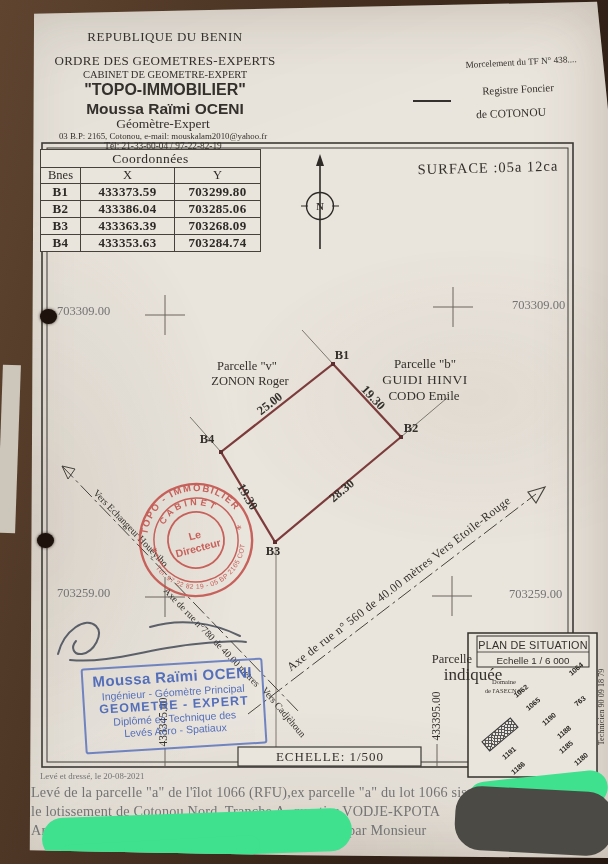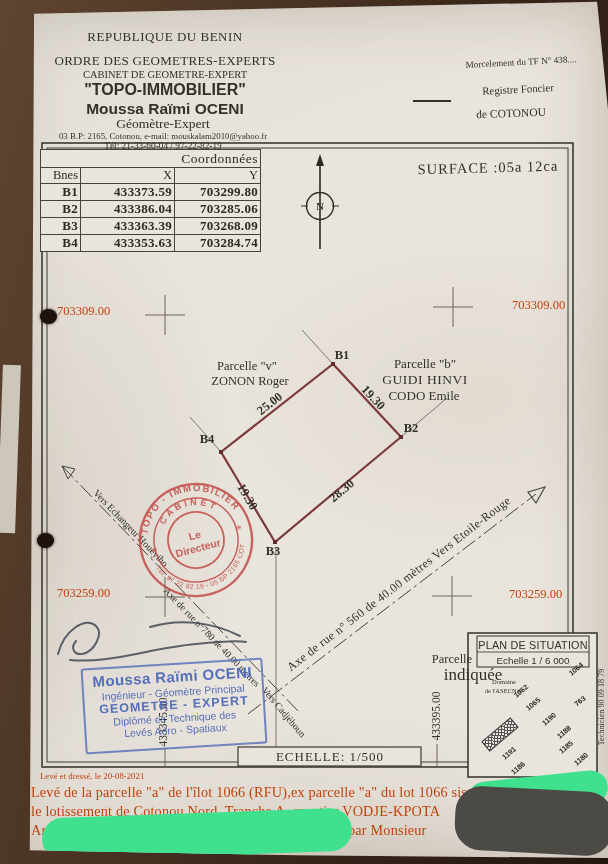--- a/index.html
+++ b/index.html
@@ -13,25 +13,25 @@
   .wrinkle{position:absolute;inset:0;pointer-events:none;opacity:.7;
     background:
       radial-gradient(420px 260px at 78% 46%, rgba(120,95,70,.10), transparent 60%),
       radial-gradient(300px 500px at 6% 60%, rgba(80,60,40,.14), transparent 70%),
       radial-gradient(500px 200px at 50% 98%, rgba(90,70,50,.12), transparent 70%),
       linear-gradient(160deg, rgba(0,0,0,.05), transparent 25%);}
   .side-sheet{position:absolute;left:0;top:365px;width:18px;height:168px;background:#cdc6bb;transform:rotate(2deg)}
   svg{position:absolute;left:0;top:0;overflow:visible}
   .lb{position:absolute;white-space:nowrap;transform:translate(-50%,-50%);
       font-family:"Liberation Serif",serif;color:#34302b;}
-  .ll{position:absolute;white-space:nowrap;font-family:"Liberation Serif",serif;color:#c2410c;}
+  .ll{position:absolute;white-space:nowrap;font-family:"Liberation Serif",serif;color:#737373;}
   .sans{font-family:"Liberation Sans",sans-serif}
   .coords{position:absolute;left:40px;top:149px;border-collapse:collapse;background:#e9e4dc;
           font-family:"Liberation Serif",serif;color:#2e2b27}
-  .coords td{border:1.2px solid #46413a;text-align:right;padding:0 2px}
+  .coords td{border:1.2px solid #46413a;text-align:center;padding:0 2px}
   .t-title{font-size:13.5px;height:18px;letter-spacing:.5px}
   .t-h{font-size:12.5px;height:15px;width:40px}
   .t-h.x{width:94px}.t-h.y{width:86px}
   .t-c{font-size:13px;font-weight:600;height:17px;letter-spacing:.3px}
   .bluestamp{position:absolute;left:83px;top:663px;width:182px;height:86px;
     border:2.5px solid rgba(74,103,184,.82);border-radius:3px;transform:rotate(-3.5deg);
     text-align:center;color:#4a67b8;opacity:.93;padding-top:3px;background:rgba(255,255,255,.03)}
   .bluestamp .b1{font-size:15px;font-weight:bold;letter-spacing:.4px;font-family:"Liberation Sans",sans-serif}
   .bluestamp .b2{font-size:10.5px;font-family:"Liberation Sans",sans-serif;margin-top:1px}
   .bluestamp .b3{font-size:12.5px;font-weight:bold;letter-spacing:1px;font-family:"Liberation Sans",sans-serif}

